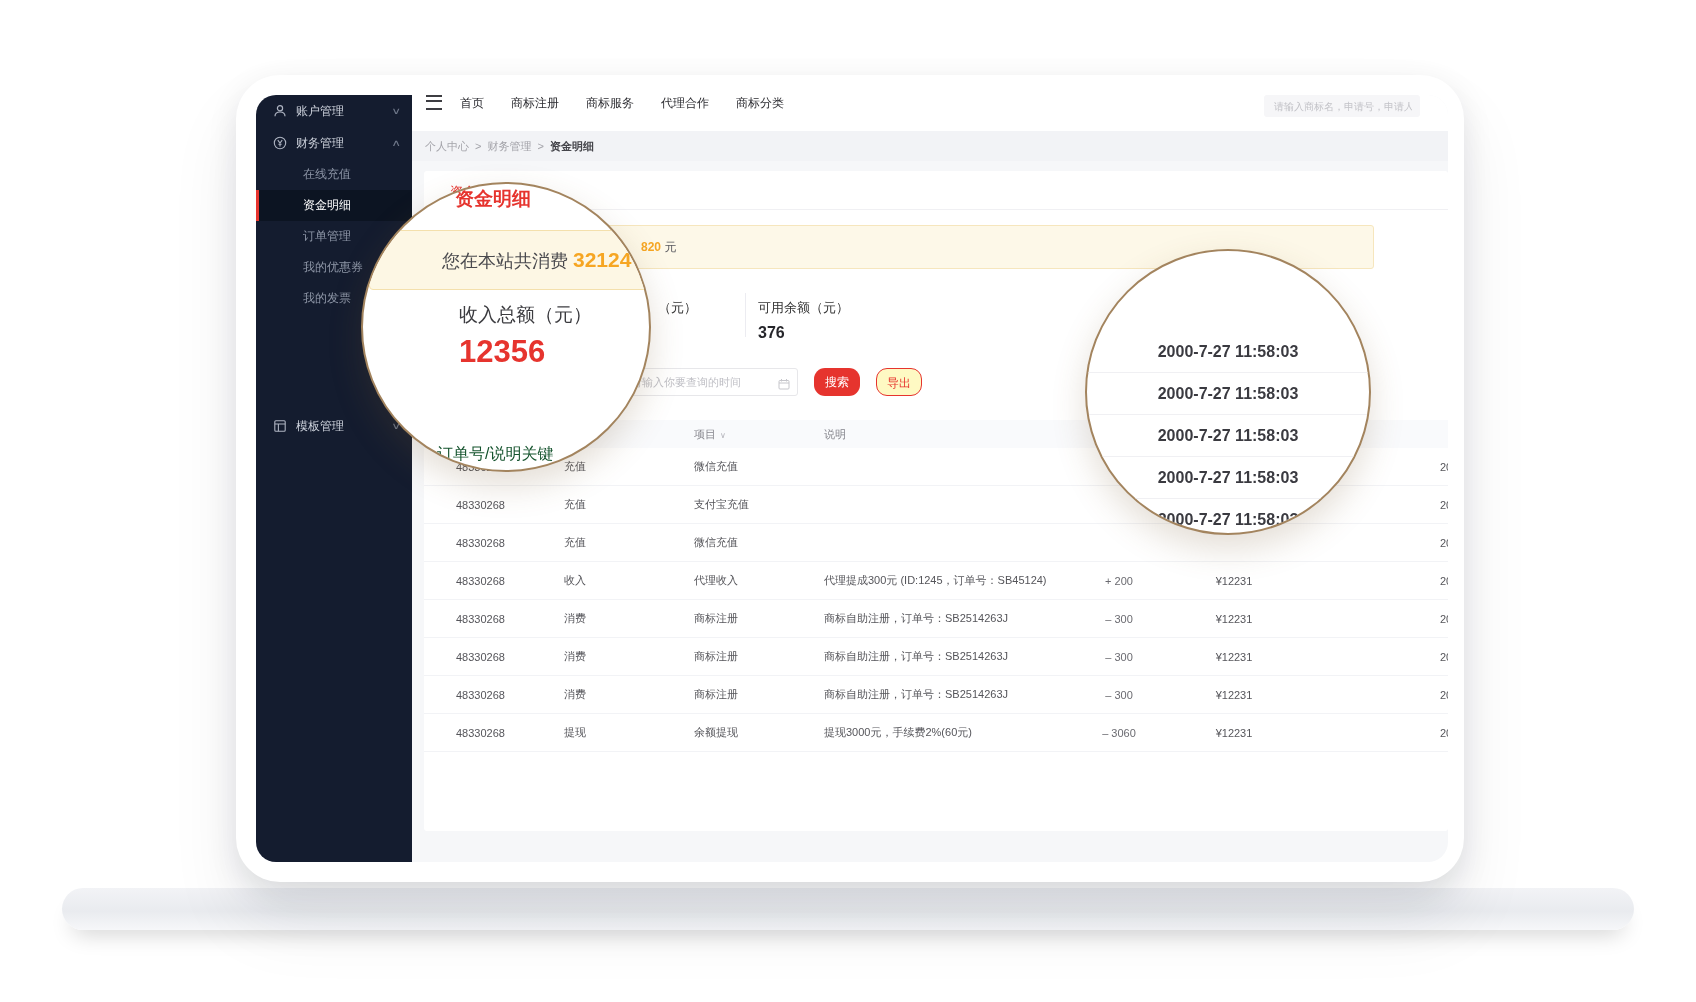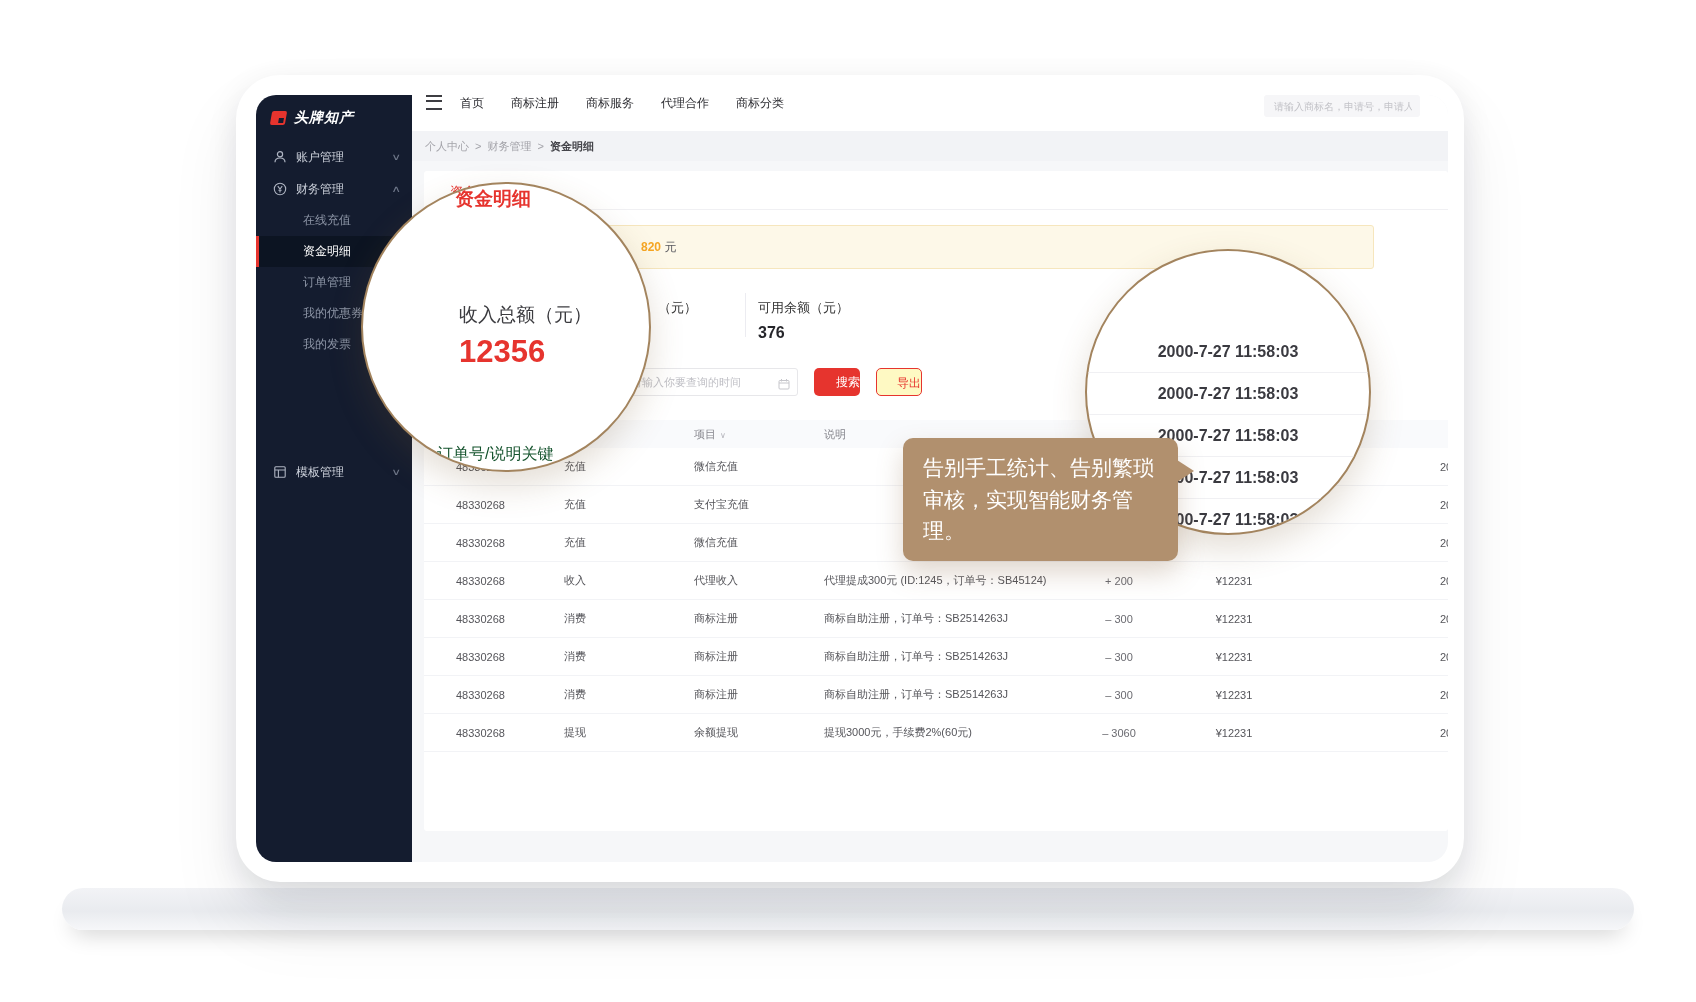--- a/index.html
+++ b/index.html
@@ -56,21 +56,21 @@
   .stat-div{position:absolute;left:321px;top:122px;width:1px;height:44px;background:#ececf1;}
   .stat3{position:absolute;left:334px;top:128px;}
   .stat3 .val{margin-top:7px;font-size:16px;font-weight:700;color:#26262b;}
   .kw-input{position:absolute;left:32px;top:197px;width:146px;height:28px;border:1px solid #e7e7ea;border-radius:3px;
     font-size:11px;padding:0 8px;color:#555;outline:none;box-sizing:border-box;background:#fff;}
   .time-wrap{position:absolute;left:196px;top:197px;width:178px;height:28px;}
   .time-input{width:100%;height:100%;border:1px solid #e7e7ea;border-radius:3px;font-size:11px;
     padding:0 26px 0 10px;color:#555;outline:none;box-sizing:border-box;background:#fff;}
   .kw-input::placeholder,.time-input::placeholder{color:#bfbfc5;}
   .cal-icon{position:absolute;right:8px;top:8px;width:12px;height:12px;}
-  .btn{position:absolute;top:197px;width:46px;height:28px;border-radius:5px;font-size:12px;text-align:right;
+  .btn{position:absolute;top:197px;width:46px;height:28px;border-radius:11px;font-size:12px;text-align:center;
     line-height:28px;cursor:pointer;box-sizing:border-box;}
   .btn-search{left:390px;background:#e6342e;color:#fff;}
   .btn-export{left:452px;background:#fef9c3;border:1px solid #e6342e;color:#e6342e;}
   .t-head,.t-row{display:grid;grid-template-columns:108px 130px 130px 250px 90px 140px 136px 150px;
     padding-left:32px;width:1136px;align-items:center;}
   .t-head{position:absolute;left:0;top:249px;height:28px;background:#f9fafc;font-size:11px;color:#85858c;}
   .t-body{position:absolute;left:0;top:277px;width:1136px;}
   .t-row{height:37px;border-bottom:1px solid #f2f3f6;font-size:11px;color:#55555a;}
   .t-row .amt{text-align:center;color:#6a6a70;}
   .t-row .bal{text-align:center;}
@@ -105,24 +105,20 @@
 </style>
 </head>
 <body>
 
 <div class="canvas">
   <div class="laptop-base"></div>
   <div class="laptop">
     <div class="screen">
 
       <aside class="sidebar">
-        <div class="logo">
-          <span class="logo-mark"></span>
-          <span class="logo-text">头牌知产</span>
-        </div>
         <nav id="sidebar-menu">
             <div class="group">
               <div class="m-item">
                 <span class="mi">
                   <svg viewBox="0 0 14 14" width="14" height="14" fill="none" stroke="#aeb4c2" stroke-width="1.2">
                     <circle cx="7" cy="4.3" r="2.6"></circle>
                     <path d="M2 12.2c0-2.6 2.2-4.2 5-4.2s5 1.6 5 4.2"></path>
                   </svg>
                 </span>
                 <span>账户管理</span>
@@ -311,29 +307,33 @@
 
           </div>
         </div>
       </div>
 
     </div>
   </div>
 
   <div class="circle c-left">
     <span class="cl-tab">资金明细</span>
+    <div class="cl-banner">
+      <span>您在本站共消费</span>
+      <span class="orange">32124</span>
+      <span>元</span>
+    </div>
     <div class="cl-stat-label">收入总额（元）</div>
     <div class="cl-stat-value">12356</div>
     <div class="cl-input">订单号/说明关键</div>
   </div>
 
   <div class="circle c-right">
     <div class="cr-rows" id="cr-rows">
         <div class="cr-row">2000-7-27  11:58:03</div>
         <div class="cr-row">2000-7-27  11:58:03</div>
         <div class="cr-row">2000-7-27  11:58:03</div>
         <div class="cr-row">2000-7-27  11:58:03</div>
         <div class="cr-row">2000-7-27  11:58:03</div>
       </div>
   </div>
 
-  <div class="callout co-right">告别手工统计、告别繁琐审核，实现智能财务管理。</div>
 </div>
 
 </body></html>

